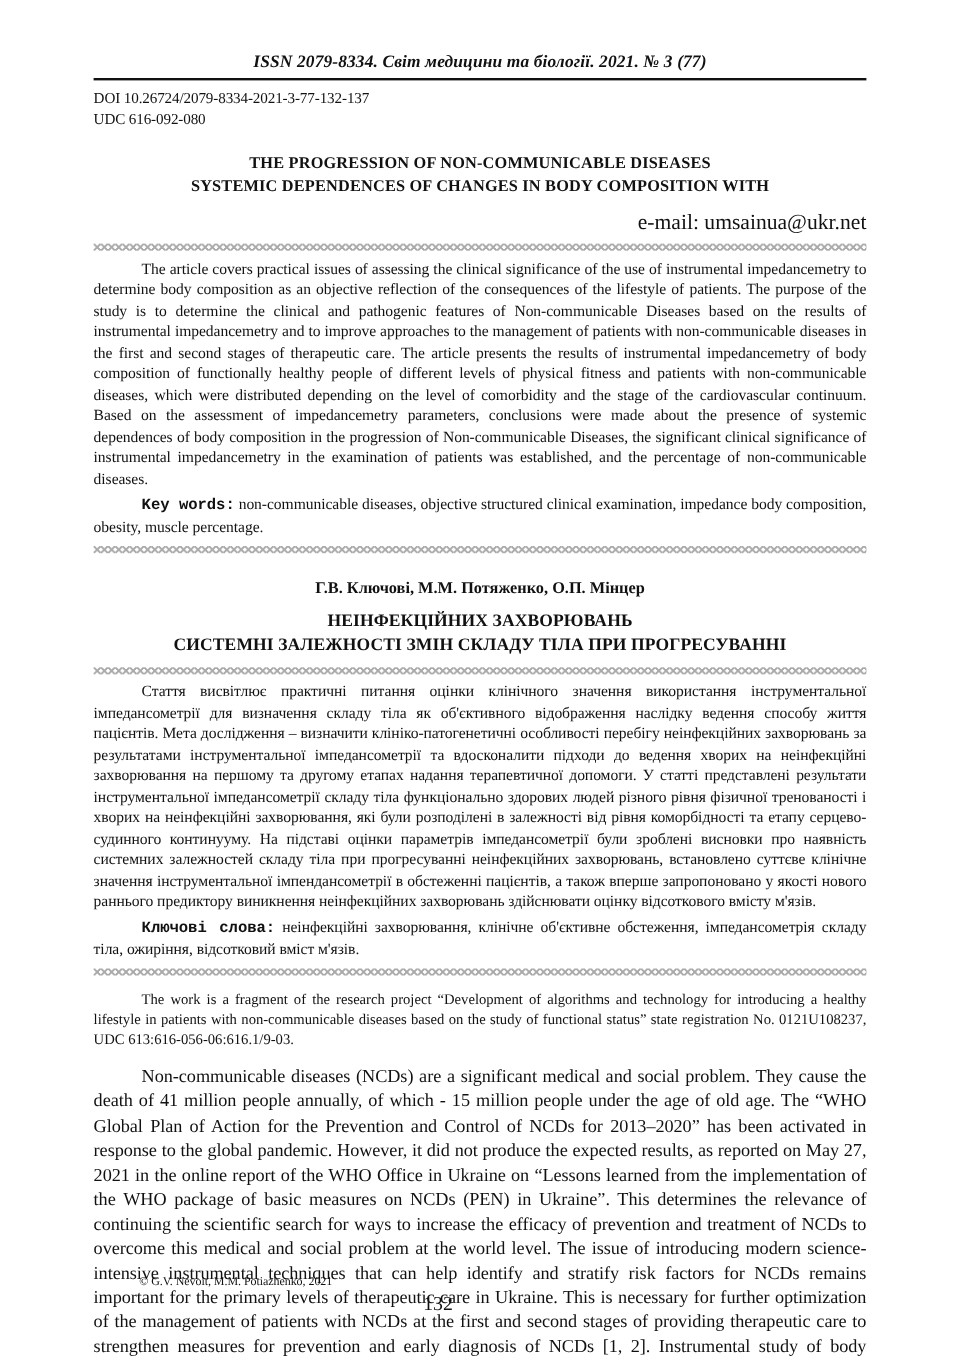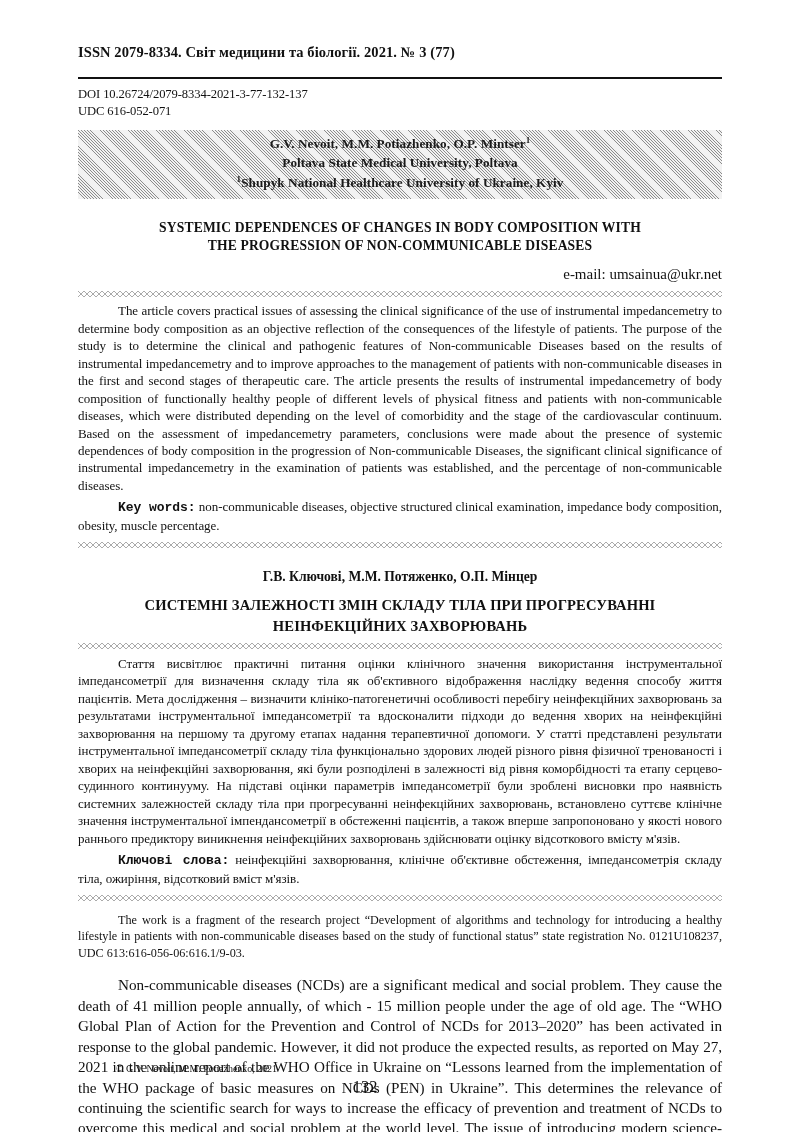--- a/index.html
+++ b/index.html
@@ -25,25 +25,27 @@
   }
   .content {
     position: absolute;
     left: 78px;
     top: 44px;
     width: 644px;
   }
 
   
   .runhead {
+    font-style: italic;
     font-weight: bold;
     font-size: 14.5px;
     letter-spacing: 0.1px;
-    padding-bottom: 16px;
+    padding-bottom: 4px;
     white-space: nowrap;
+    text-align: center;
   }
   .rule-thick {
     border-bottom: 2.2px solid #111;
     width: 100%;
     margin-bottom: 7px;
   }
 
   
   .idline {
     font-weight: normal;
@@ -79,21 +81,21 @@
     margin-top: 20px;
     text-align: center;
     font-weight: bold;
     font-size: 13.6px;
     line-height: 1.38;
     letter-spacing: 0.15px;
   }
   .email {
     margin-top: 10px;
     text-align: right;
-    font-size: 15px;
+    font-size: 18px;
   }
 
   
   .wavy {
     height: 9px;
     width: 100%;
     margin: 6px 0 4px 0;
     background-repeat: repeat-x;
     background-position: 0 50%;
     background-size: 6px 6px;
@@ -169,47 +171,42 @@
 </head>
 <body>
 
 <div class="page">
   <div class="content">
 
     <div class="runhead">ISSN 2079-8334. Світ медицини та біології. 2021. № 3 (77)</div>
     <div class="rule-thick"></div>
 
     <div class="idline">DOI 10.26724/2079-8334-2021-3-77-132-137</div>
-    <div class="idline">UDC 616-052-071</div>
-
-    <div class="authors-band">
-      <div class="aline"><span>G.V. Nevoit, M.M. Potiazhenko, O.P. Mintser</span><sup>1</sup></div>
-      <div class="aline">Poltava State Medical University, Poltava</div>
-      <div class="aline"><sup>1</sup><span>Shupyk National Healthcare University of Ukraine, Kyiv</span></div>
-    </div>
+    <div class="idline">UDC 616-092-080</div>
+
 
     <div class="art-title">
+      <div>THE PROGRESSION OF NON-COMMUNICABLE DISEASES</div>
       <div>SYSTEMIC DEPENDENCES OF CHANGES IN BODY COMPOSITION WITH</div>
-      <div>THE PROGRESSION OF NON-COMMUNICABLE DISEASES</div>
     </div>
 
     <div class="email">e-mail: umsainua@ukr.net</div>
 
     <div class="wavy"></div>
 
     <div class="abstract">The article covers practical issues of assessing the clinical significance of the use of instrumental impedancemetry to determine body composition as an objective reflection of the consequences of the lifestyle of patients. The purpose of the study is to determine the clinical and pathogenic features of Non-communicable Diseases based on the results of instrumental impedancemetry and to improve approaches to the management of patients with non-communicable diseases in the first and second stages of therapeutic care. The article presents the results of instrumental impedancemetry of body composition of functionally healthy people of different levels of physical fitness and patients with non-communicable diseases, which were distributed depending on the level of comorbidity and the stage of the cardiovascular continuum. Based on the assessment of impedancemetry parameters, conclusions were made about the presence of systemic dependences of body composition in the progression of Non-communicable Diseases, the significant clinical significance of instrumental impedancemetry in the examination of patients was established, and the percentage of non-communicable diseases.</div>
     <div class="abstract"><span class="kw-lead">Key words:</span><span> non-communicable diseases, objective structured clinical examination, impedance body composition, obesity, muscle percentage.</span></div>
 
     <div class="wavy"></div>
 
     <div class="ua-authors">Г.В. Ключові, М.М. Потяженко, О.П. Мінцер</div>
 
     <div class="ua-title">
+      <div>НЕІНФЕКЦІЙНИХ ЗАХВОРЮВАНЬ</div>
       <div>СИСТЕМНІ ЗАЛЕЖНОСТІ ЗМІН СКЛАДУ ТІЛА ПРИ ПРОГРЕСУВАННІ</div>
-      <div>НЕІНФЕКЦІЙНИХ ЗАХВОРЮВАНЬ</div>
     </div>
 
     <div class="wavy"></div>
 
     <div class="abstract">Стаття висвітлює практичні питання оцінки клінічного значення використання інструментальної імпедансометрії для визначення складу тіла як об'єктивного відображення наслідку ведення способу життя пацієнтів. Мета дослідження – визначити клініко-патогенетичні особливості перебігу неінфекційних захворювань за результатами інструментальної імпедансометрії та вдосконалити підходи до ведення хворих на неінфекційні захворювання на першому та другому етапах надання терапевтичної допомоги. У статті представлені результати інструментальної імпедансометрії складу тіла функціонально здорових людей різного рівня фізичної тренованості і хворих на неінфекційні захворювання, які були розподілені в залежності від рівня коморбідності та етапу серцево-судинного континууму. На підставі оцінки параметрів імпедансометрії були зроблені висновки про наявність системних залежностей складу тіла при прогресуванні неінфекційних захворювань, встановлено суттєве клінічне значення інструментальної імпендансометрії в обстеженні пацієнтів, а також вперше запропоновано у якості нового раннього предиктору виникнення неінфекційних захворювань здійснювати оцінку відсоткового вмісту м'язів.</div>
     <div class="abstract"><span class="kw-lead">Ключові слова:</span><span> неінфекційні захворювання, клінічне об'єктивне обстеження, імпедансометрія складу тіла, ожиріння, відсотковий вміст м'язів.</span></div>
 
     <div class="wavy"></div>
 
     <div class="funding">The work is a fragment of the research project “Development of algorithms and technology for introducing a healthy lifestyle in patients with non-communicable diseases based on the study of functional status” state registration No. 0121U108237, UDC 613:616-056-06:616.1/9-03.</div>

